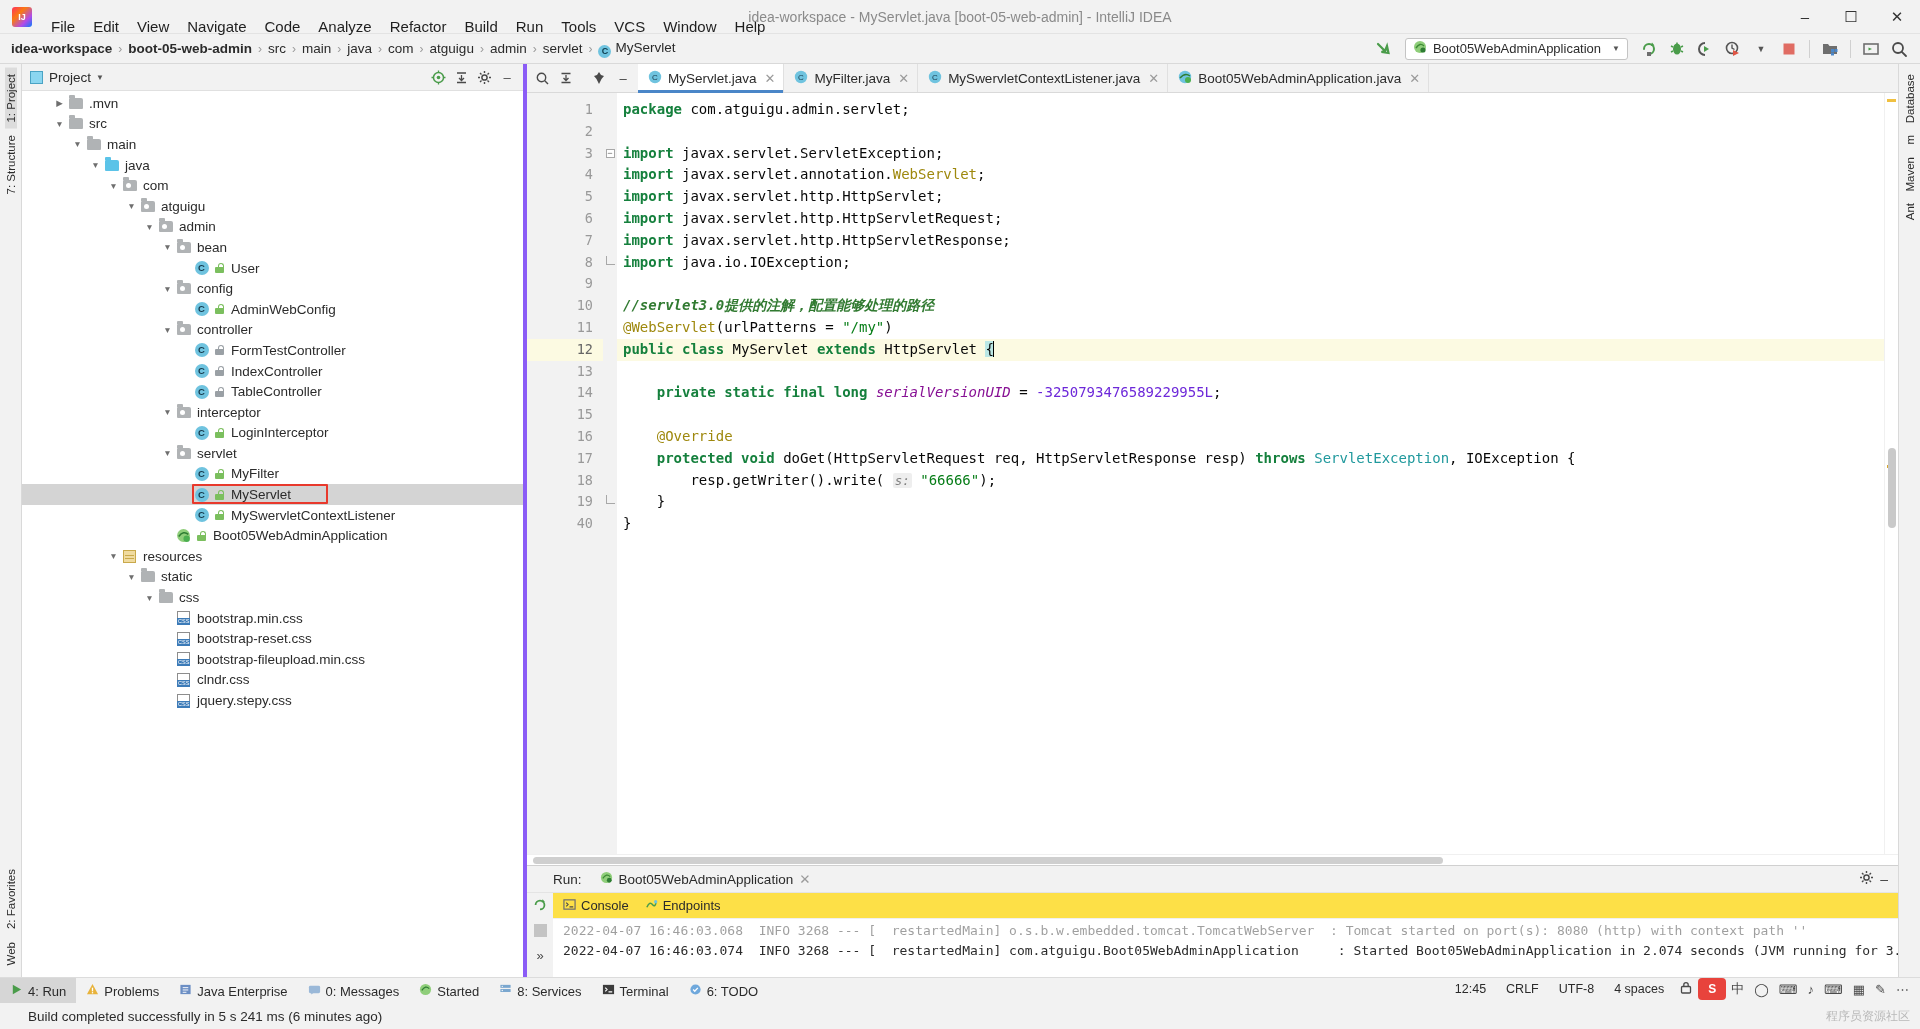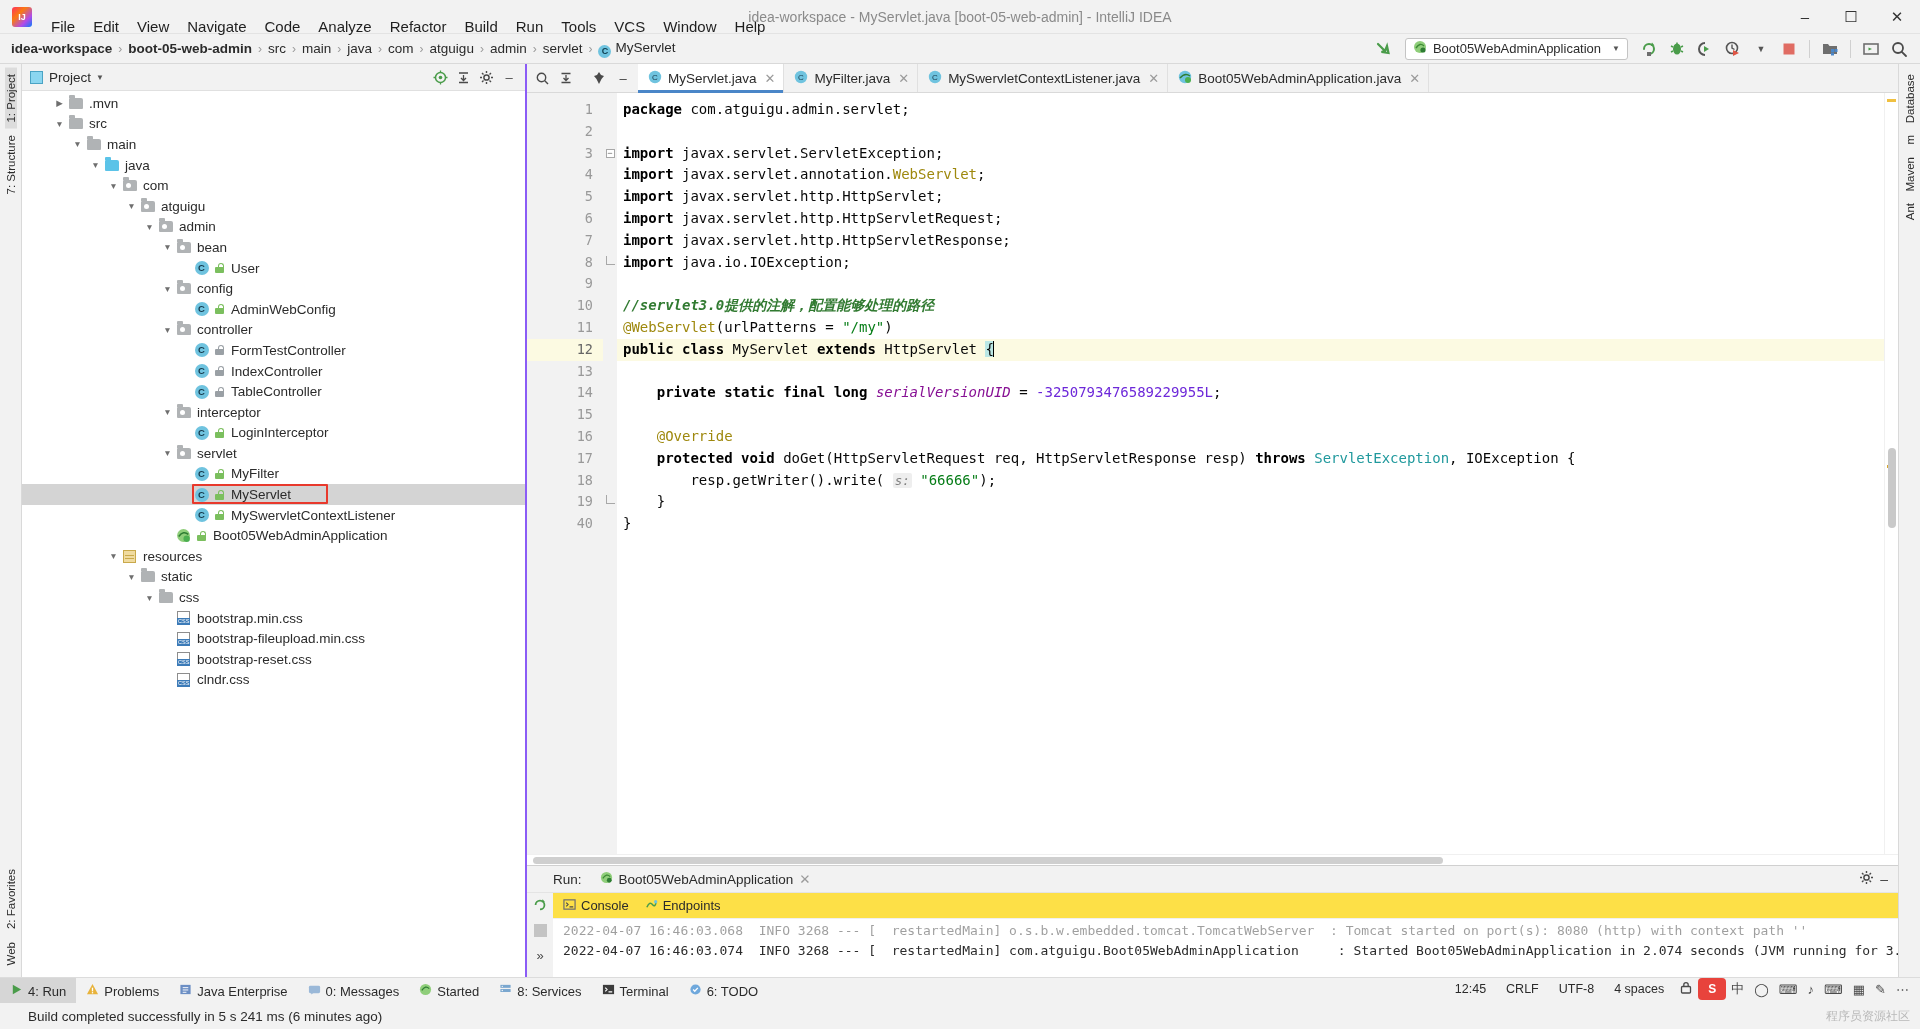--- a/index.html
+++ b/index.html
@@ -82,21 +82,21 @@
   }
   .rail-label.sel { background: #dcdcdc; }
   .rail-bottom { margin-top: auto; padding-bottom: 6px; display:flex; flex-direction: column; align-items:center; }
 
   
   .rail-right { border-right: none; border-left: 1px solid #d9d9d9; }
 
   
   .project-panel {
     width: 505px; background: #fff; display: flex; flex-direction: column;
-    border-right: 2px solid #8b5cf6; flex: 0 0 505px; min-height: 0;
+    border-right: 4px solid #8b5cf6; flex: 0 0 505px; min-height: 0;
   }
   .panel-head {
     height: 27px; display: flex; align-items: center; background: #f2f2f2;
     border-bottom: 1px solid #e0e0e0; padding-left: 8px; flex: 0 0 27px;
   }
   .panel-sq { width: 13px; height: 13px; background: #8bd6f0; border: 1px solid #4aa3c4; margin-right: 6px; }
   .panel-title { font-size: 13.5px; }
   .caret { margin-left: 5px; font-size: 8px; color: #555; }
   .panel-head-right { margin-left: auto; display: flex; align-items: center; padding-right: 6px; gap: 3px; }
   .ph-ico { width: 20px; height: 20px; display: flex; align-items: center; justify-content: center; font-size: 13px; color: #4a4a4a; }
@@ -173,21 +173,21 @@
   }
   .fold .box { display:inline-block; width: 9px; height: 9px; border: 1px solid #a8a8a8; background:#fff;
                line-height: 7px; font-size: 9px; color:#666; }
 
   .code {
     flex: 1 1 auto; font-family: "DejaVu Sans Mono", monospace; font-size: 14px;
     padding-top: 6px; position: relative; white-space: pre; overflow: hidden; background: #fff;
   }
   .ln { height: 21.8px; line-height: 21.8px; padding-left: 6px; position: relative; }
   .ln.cur { background: #fcfae2; }
-  .kw { color: #000000; font-weight: bold; }
+  .kw { color: #15803d; font-weight: bold; }
   .ann { color: #9e880d; }
   .cls { color: #20999d; }
   .str { color: #067d17; }
   .num { color: #6d28d9; }
   .cmt-g { color: #317a31; font-style: italic; font-weight: bold; }
   .fld { color: #871094; font-style: italic; }
   .plain { color: #080808; }
   .gray { color: #999999; }
   .hintp { color: #808080; background: #eeeeee; font-style: italic; font-size: 12.5px; padding: 0 2px; border-radius: 2px;}
   .caretbar {
@@ -661,37 +661,45 @@
               <span class="css-ico"></span>
             </span>
             <span class="node-label">bootstrap.min.css</span>
           </div>
           <div class="node">
             <span style="width: 138px; flex: 0 0 138px;"></span>
             <span class="twisty empty">▶</span>
             <span class="ico">
               <span class="css-ico"></span>
             </span>
+            <span class="node-label">bootstrap-reset.css</span>
+          </div>
+          <div class="node">
+            <span style="width: 138px; flex: 0 0 138px;"></span>
+            <span class="twisty empty">▶</span>
+            <span class="ico">
+              <span class="css-ico"></span>
+            </span>
             <span class="node-label">bootstrap-fileupload.min.css</span>
           </div>
           <div class="node">
             <span style="width: 138px; flex: 0 0 138px;"></span>
             <span class="twisty empty">▶</span>
             <span class="ico">
               <span class="css-ico"></span>
             </span>
-            <span class="node-label">bootstrap-reset.css</span>
+            <span class="node-label">clndr.css</span>
           </div>
           <div class="node">
             <span style="width: 138px; flex: 0 0 138px;"></span>
             <span class="twisty empty">▶</span>
             <span class="ico">
               <span class="css-ico"></span>
             </span>
-            <span class="node-label">clndr.css</span>
+            <span class="node-label">jquery.stepy.css</span>
           </div>
         </div>
     </div>
 
     <div class="editor-col">
       <div class="tabs">
         <div class="tabs-left-icons">
           <div class="ti">
             <svg width="14" height="14" viewBox="0 0 14 14">
                 <circle cx="6.5" cy="6.5" r="4.2" fill="none" stroke="#4a4a4a" stroke-width="1.4"></circle>

